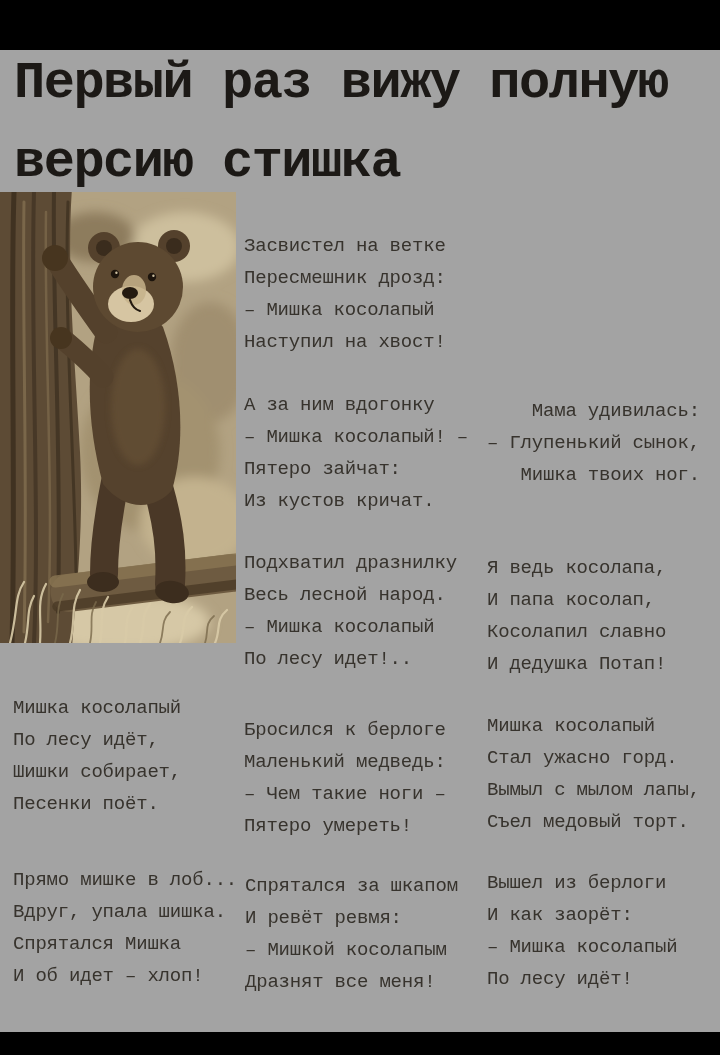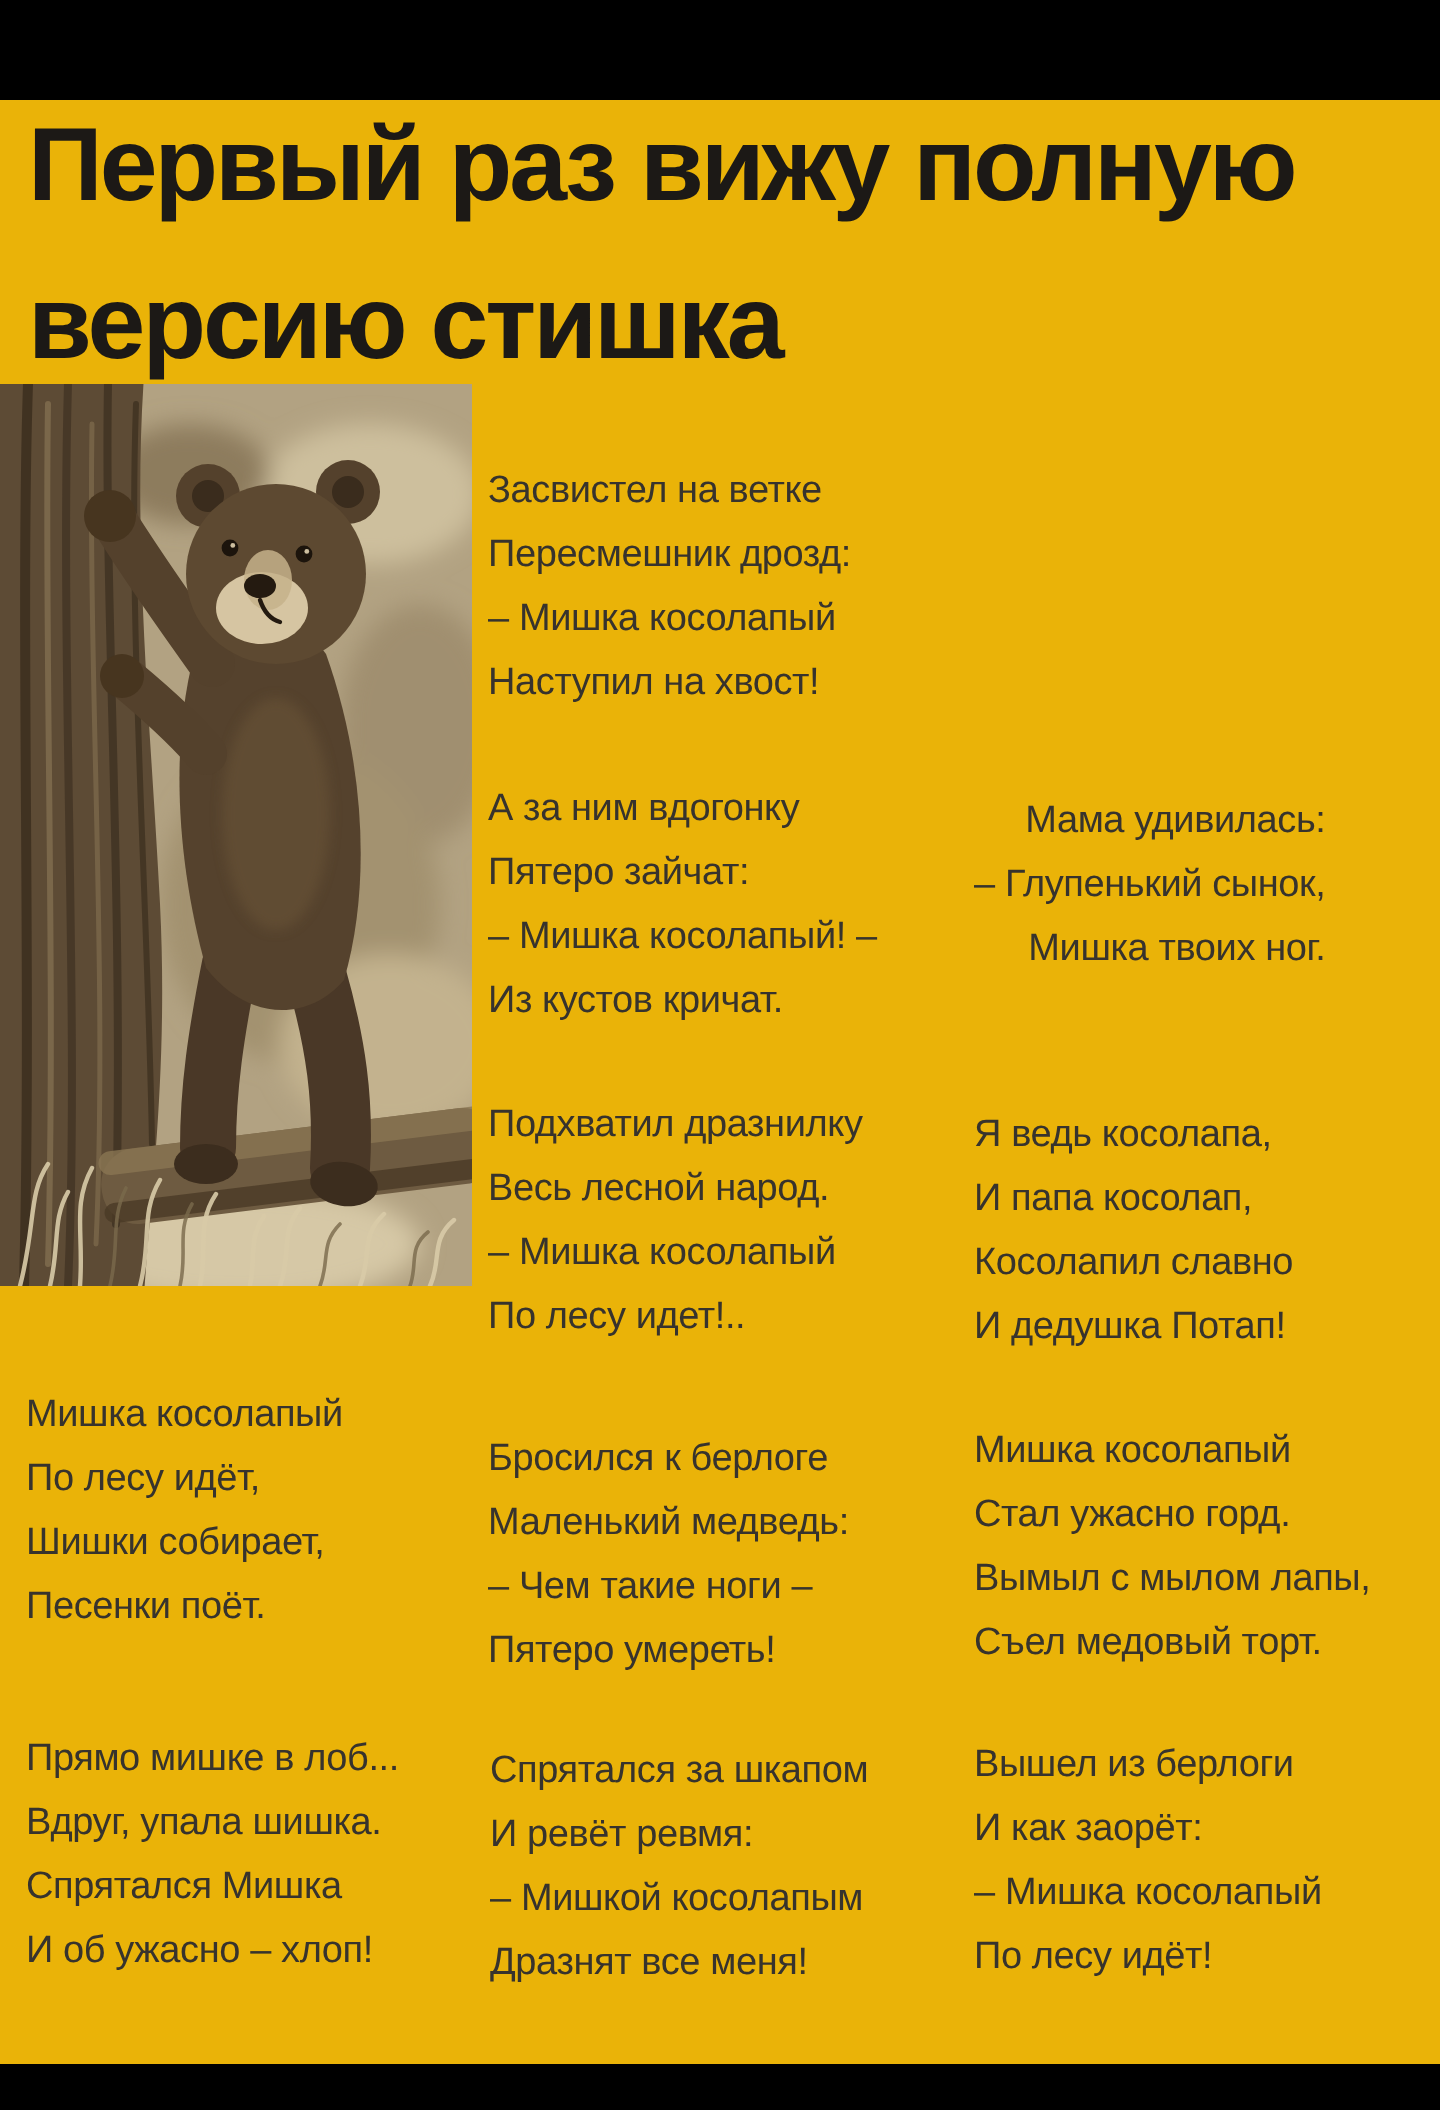--- a/index.html
+++ b/index.html
@@ -1,19 +1,19 @@
 <!DOCTYPE html>
 <html><head>
 <meta charset="utf-8">
 <style>
   html,body{margin:0;padding:0;background:#555;}
   .screen{
     position:relative;width:720px;height:1055px;overflow:hidden;
-    background:#eab308;
-    font-family:Liberation Sans, sans-serif;
+    background:#a3a3a3;
+    font-family:Liberation Mono, monospace;
   }
   .bar{position:absolute;left:0;width:720px;background:#000000;}
   .bar-top{top:0;height:50px;}
   .bar-bottom{bottom:0;height:23px;}
   .title{
     position:absolute;left:14px;top:44px;margin:0;
     font-size:52px;line-height:79px;font-weight:700;
     color:#1c1916;letter-spacing:-1.5px;
   }
   .title-line{display:block;white-space:nowrap;}
@@ -140,22 +140,22 @@
 
   <div class="stanza" id="st1">
     <div class="ln">Засвистел на ветке</div>
     <div class="ln">Пересмешник дрозд:</div>
     <div class="ln">– Мишка косолапый</div>
     <div class="ln">Наступил на хвост!</div>
   </div>
 
   <div class="stanza" id="st2">
     <div class="ln">А за ним вдогонку</div>
+    <div class="ln">– Мишка косолапый! –</div>
     <div class="ln">Пятеро зайчат:</div>
-    <div class="ln">– Мишка косолапый! –</div>
     <div class="ln">Из кустов кричат.</div>
   </div>
 
   <div class="stanza" id="st3">
     <div class="ln">Мама удивилась:</div>
     <div class="ln">– Глупенький сынок,</div>
     <div class="ln">Мишка твоих ног.</div>
   </div>
 
   <div class="stanza" id="st4">
@@ -190,21 +190,21 @@
     <div class="ln">Мишка косолапый</div>
     <div class="ln">Стал ужасно горд.</div>
     <div class="ln">Вымыл с мылом лапы,</div>
     <div class="ln">Съел медовый торт.</div>
   </div>
 
   <div class="stanza" id="st9">
     <div class="ln">Прямо мишке в лоб...</div>
     <div class="ln">Вдруг, упала шишка.</div>
     <div class="ln">Спрятался Мишка</div>
-    <div class="ln">И об ужасно – хлоп!</div>
+    <div class="ln">И об идет – хлоп!</div>
   </div>
 
   <div class="stanza" id="st10">
     <div class="ln">Спрятался за шкапом</div>
     <div class="ln">И ревёт ревмя:</div>
     <div class="ln">– Мишкой косолапым</div>
     <div class="ln">Дразнят все меня!</div>
   </div>
 
   <div class="stanza" id="st11">

